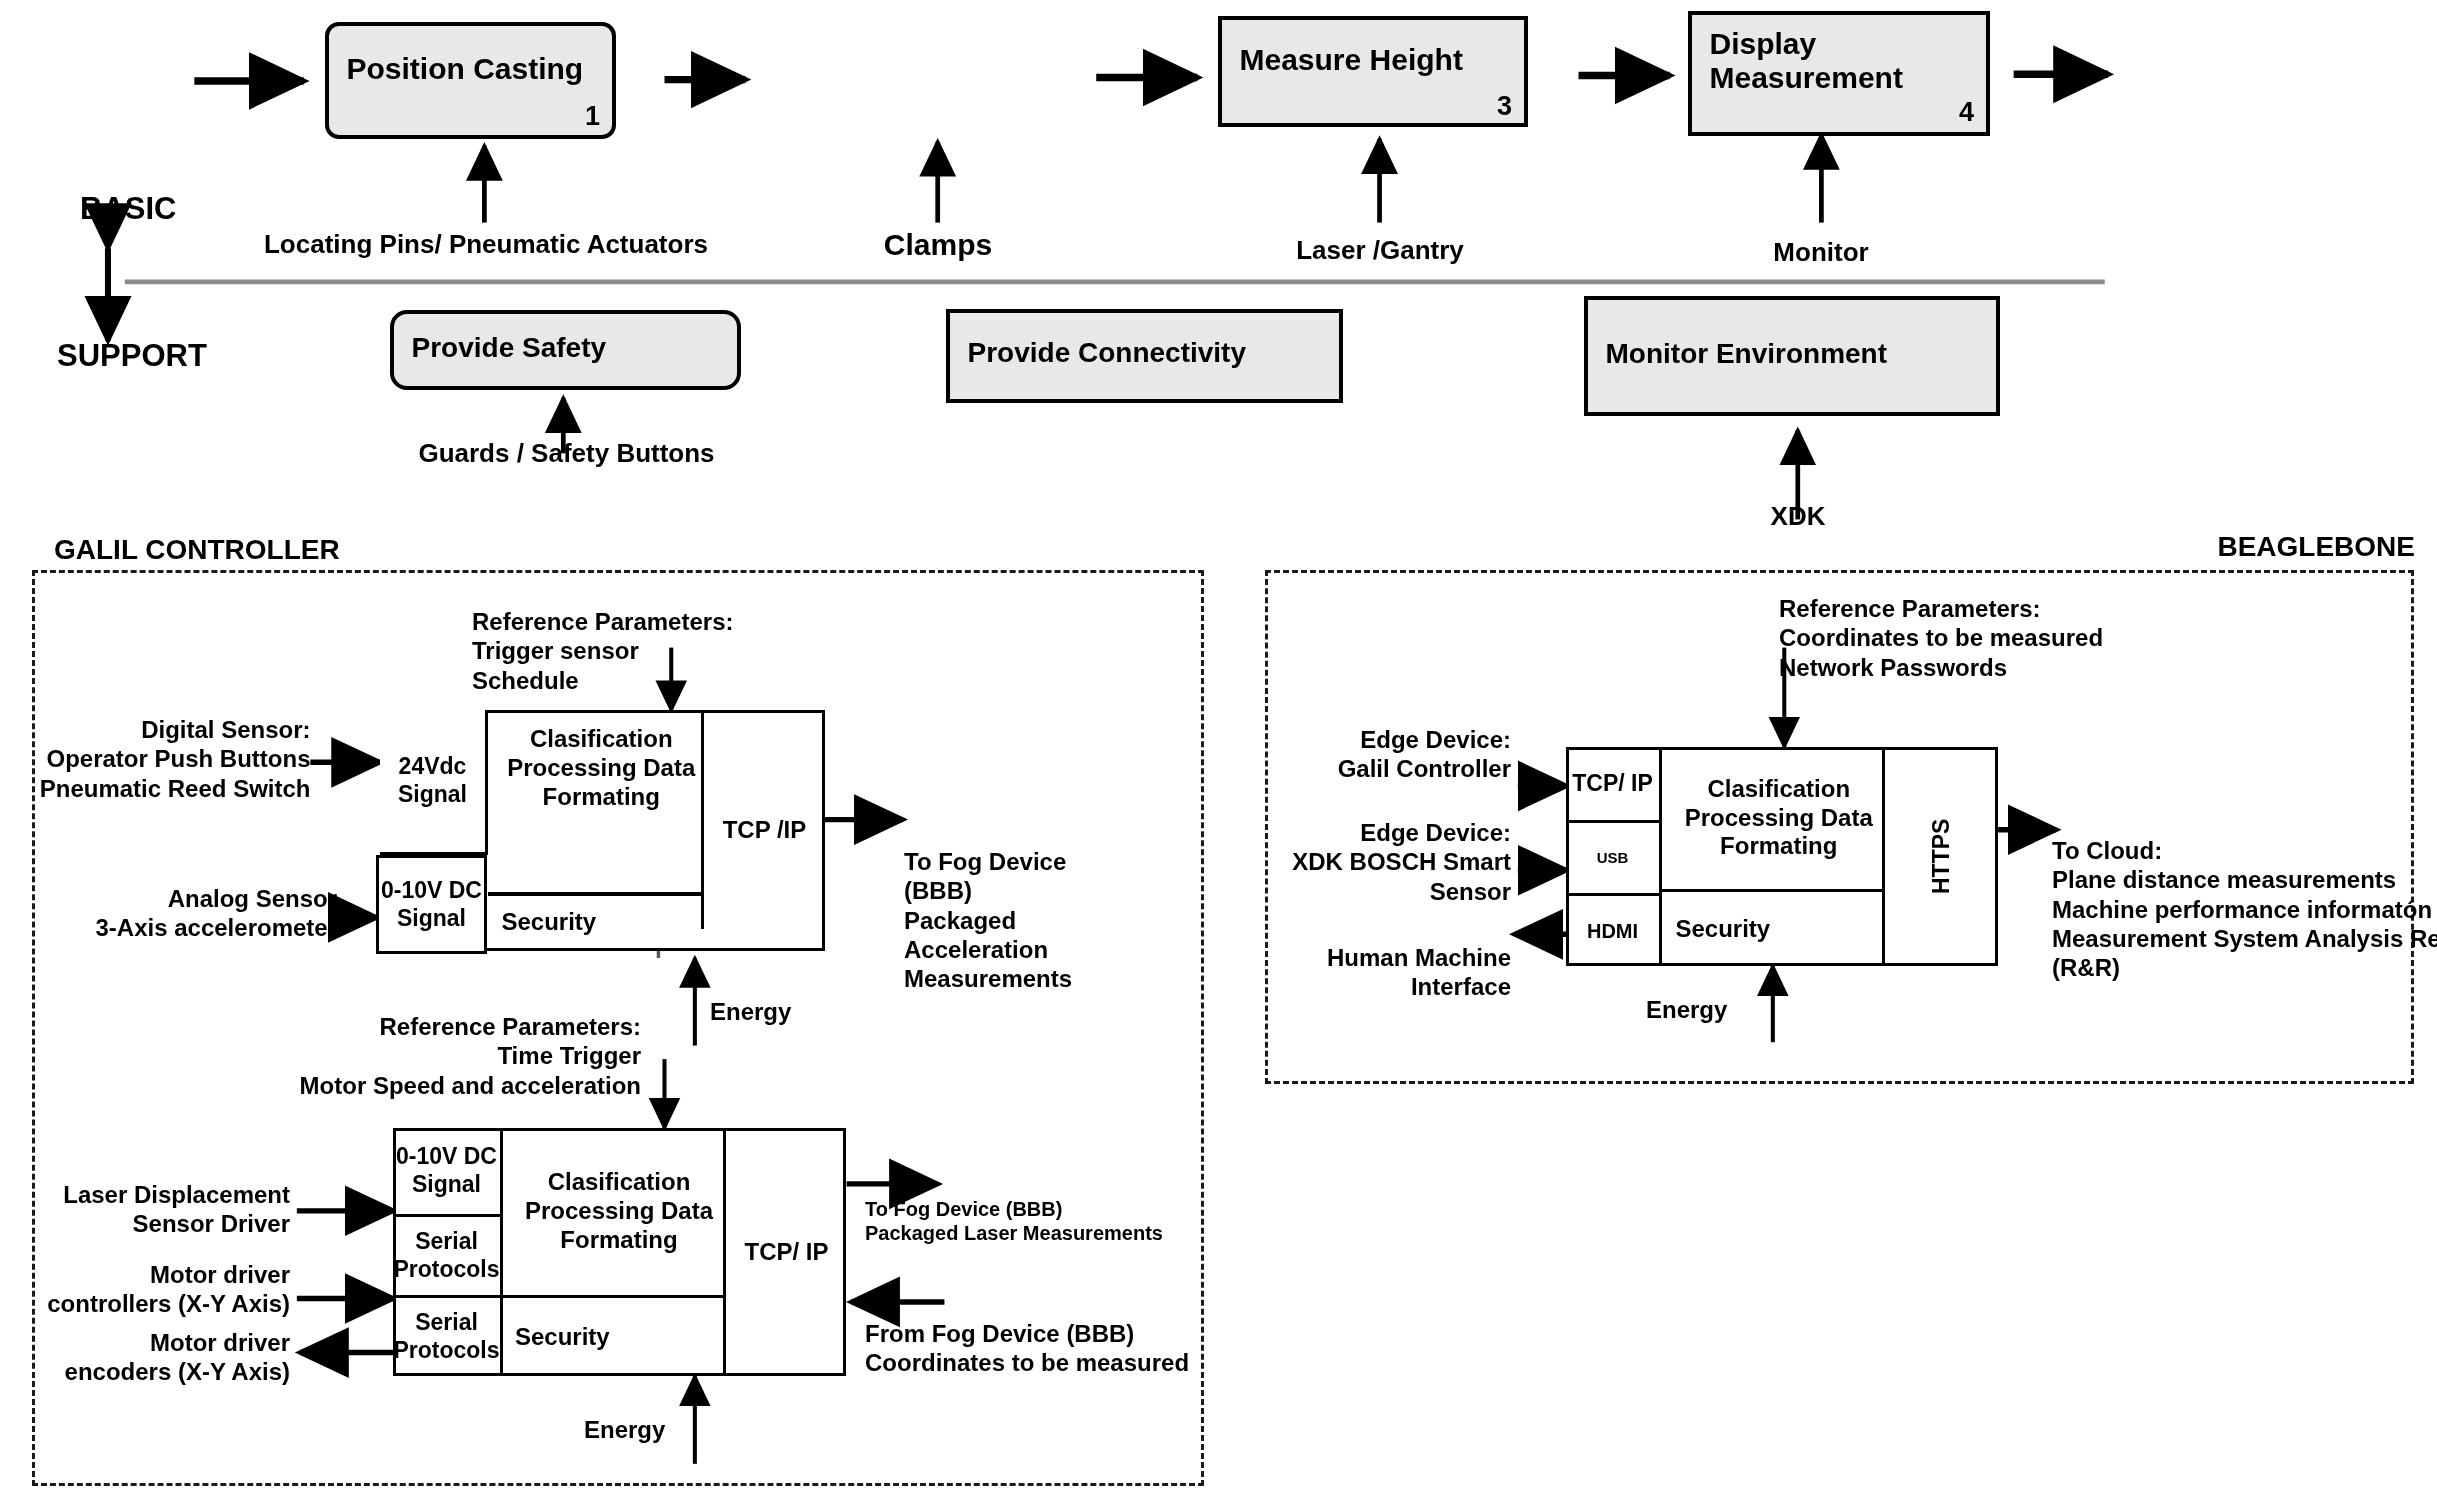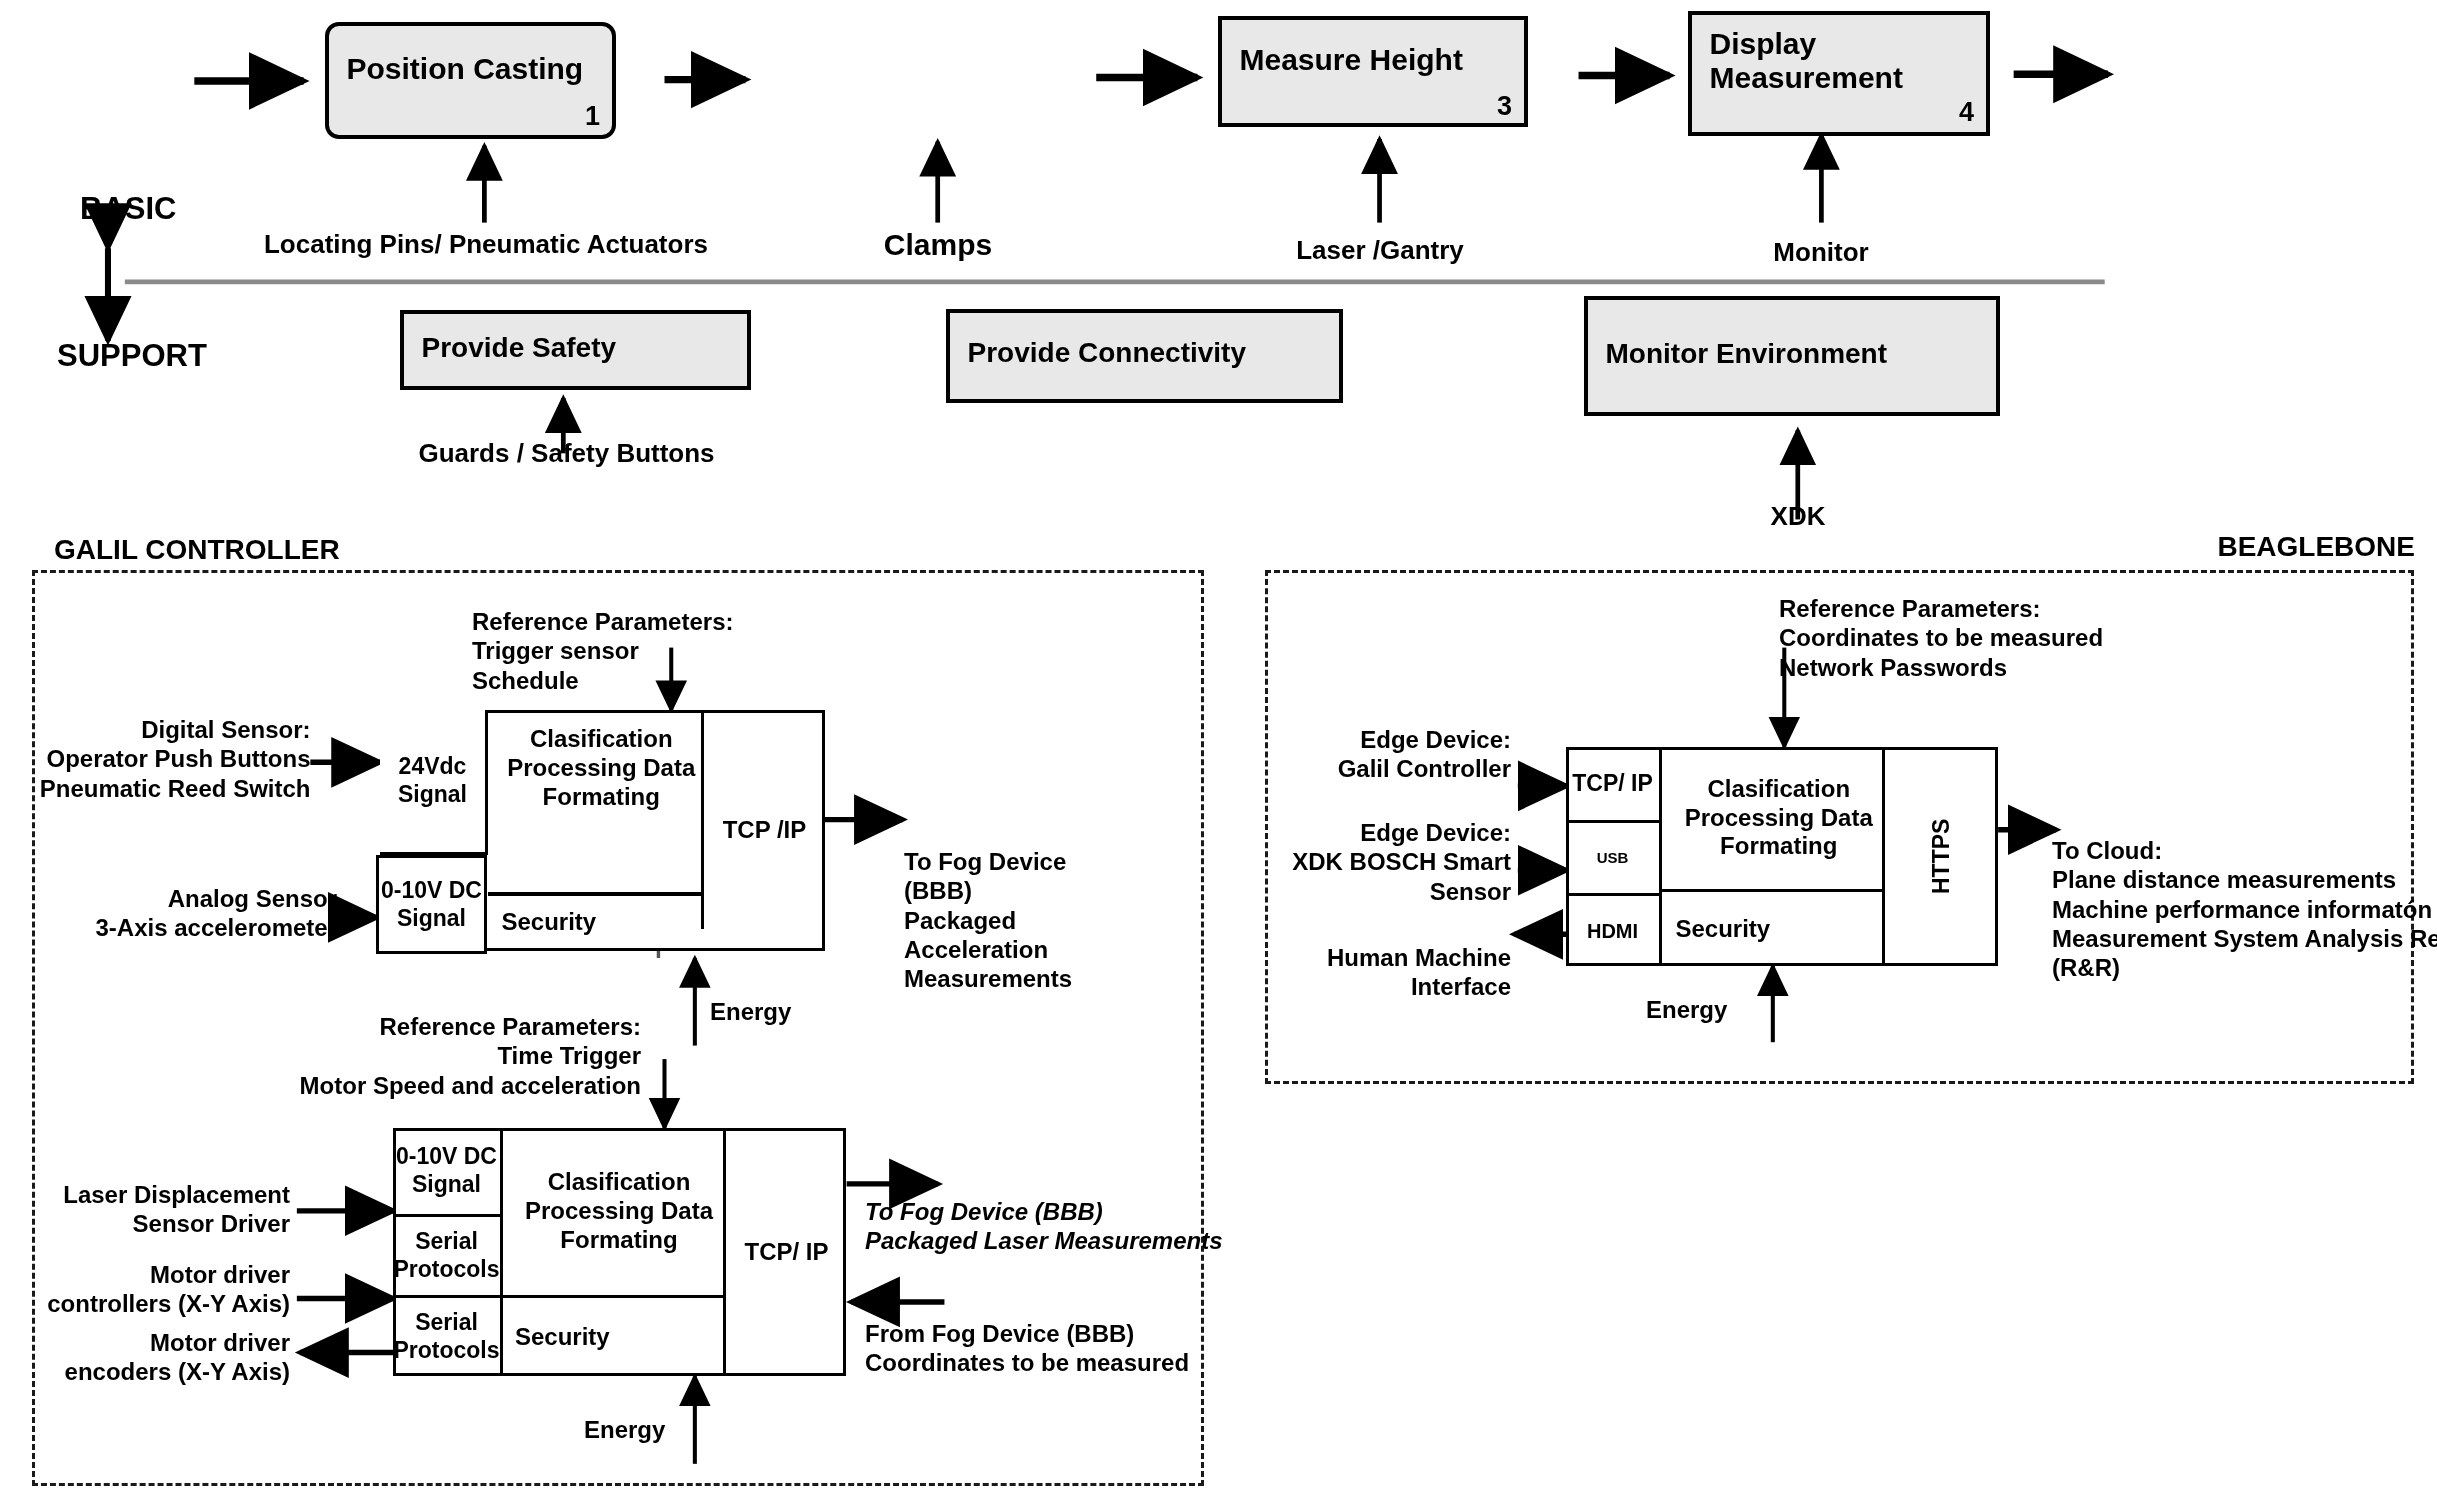--- a/index.html
+++ b/index.html
@@ -205,21 +205,21 @@
   </div>
 
   <div class="txt ctr" style="left:223px;top:229px;width:526px;font-size:26px;">Locating Pins/ Pneumatic Actuators</div>
   <div class="txt ctr" style="left:803px;top:227px;width:270px;font-size:30px;">Clamps</div>
   <div class="txt ctr" style="left:1228px;top:235px;width:304px;font-size:26px;">Laser /Gantry</div>
   <div class="txt ctr" style="left:1686px;top:237px;width:270px;font-size:26px;">Monitor</div>
 
   <div class="txt" style="left:80px;top:190px;font-size:31px;">BASIC</div>
   <div class="txt" style="left:57px;top:337px;font-size:31px;">SUPPORT</div>
 
-  <div class="pbox" style="left:400px;top:310px;width:351px;height:80px;">
+  <div class="pbox" style="left:390px;top:310px;width:351px;height:80px;border-radius:17px;">
     <div class="plabel" style="top:17.5px;font-size:28px;">Provide Safety</div>
   </div>
   <div class="pbox" style="left:946px;top:309px;width:397px;height:94px;">
     <div class="plabel" style="top:24px;font-size:28px;">Provide Connectivity</div>
   </div>
   <div class="pbox" style="left:1584px;top:296px;width:416px;height:120px;">
     <div class="plabel" style="top:38px;font-size:28px;">Monitor Environment</div>
   </div>
 
   <div class="txt ctr" style="left:337px;top:438px;width:459px;font-size:26px;">Guards / Safety Buttons</div>
@@ -288,21 +288,21 @@
   <div class="cell ctrv" style="left:393px;top:1298px;width:110px;height:78px;border-right:3.4px solid #000;font-size:23px;background:transparent;">Serial
 Protocols</div>
 
   <div class="cell lft" style="left:503px;top:1128px;width:223px;height:170px;border-right:3.4px solid #000;border-bottom:3.4px solid #000;padding-left:12px;font-size:24px;background:transparent;">Clasification
 Processing Data
 Formating</div>
   <div class="cell lft" style="left:503px;top:1298px;width:223px;height:78px;border-right:3.4px solid #000;padding-left:12px;font-size:24px;background:transparent;">Security</div>
   <div class="cell ctrv" style="left:726px;top:1128px;width:121px;height:248px;font-size:24px;background:transparent;">TCP/
 IP</div>
 
-  <div class="txt" style="left:865px;top:1197px;font-size:24px;font-style:italic;">To Fog Device (BBB)
+  <div class="txt" style="left:865px;top:1197px;font-size:20px;">To Fog Device (BBB)
 Packaged Laser Measurements</div>
   <div class="txt" style="left:865px;top:1319px;font-size:24px;">From Fog Device (BBB)
 Coordinates to be measured</div>
   <div class="txt" style="left:584px;top:1415px;font-size:24px;">Energy</div>
 
   <div class="dashbox" style="left:1265px;top:570px;width:1149px;height:514px;"></div>
 
   <div class="txt" style="left:1779px;top:594px;font-size:24px;">Reference Parameters:
 Coordinates to be measured
 Network Passwords</div>

